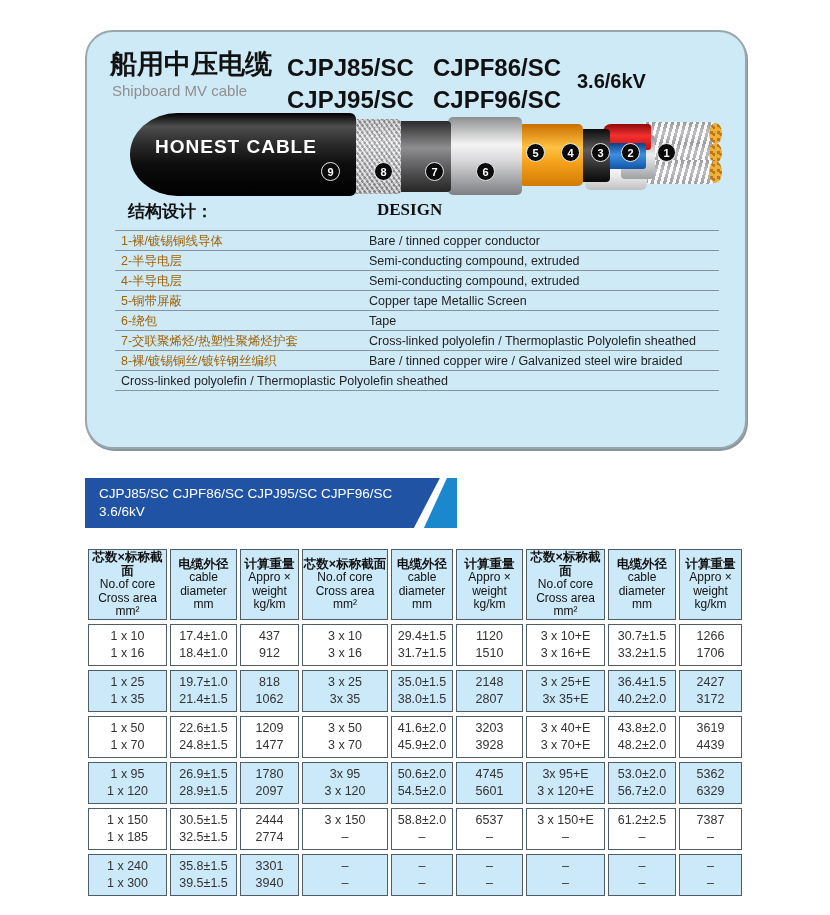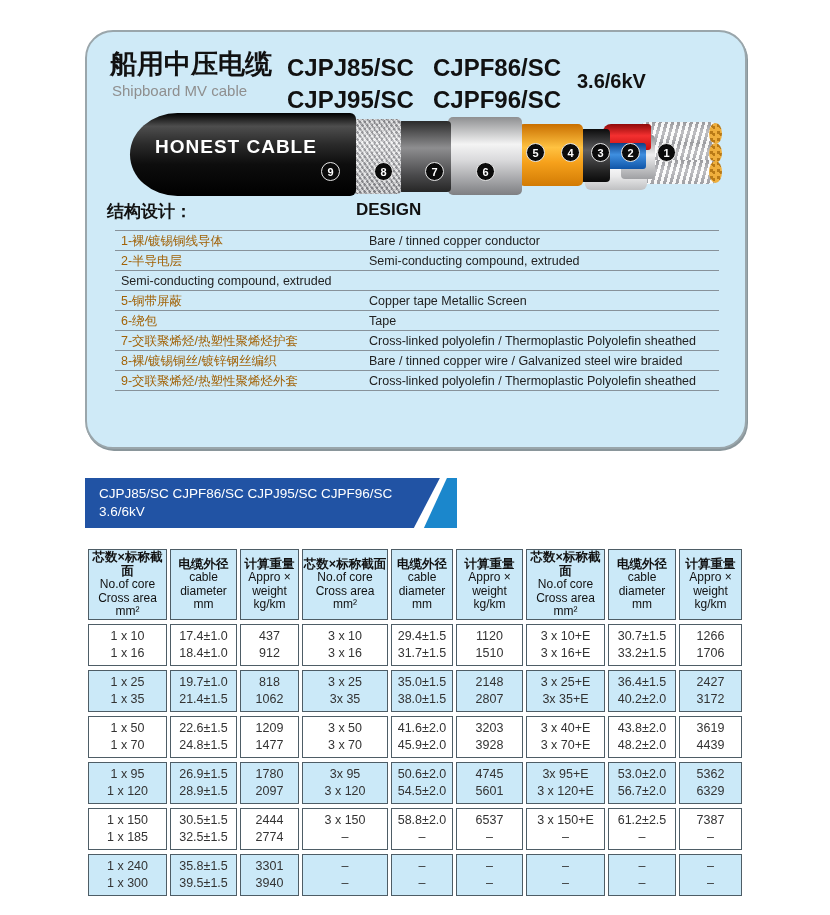--- a/index.html
+++ b/index.html
@@ -62,21 +62,21 @@
   .rod2{left:557px;top:110px;width:77px;height:22px;}
   .rod3{left:548px;top:128px;width:86px;height:24px;}
   .badge{position:absolute;z-index:40;width:17px;height:17px;border-radius:50%;background:#0b0b0b;
     border:1px solid #e8e8e8;color:#fff;font-size:11px;font-weight:bold;
     display:flex;align-items:center;justify-content:center;}
   .b9{left:234px;top:130px;} .b8{left:287px;top:130px;} .b7{left:338px;top:130px;}
   .b6{left:389px;top:130px;} .b5{left:439px;top:111px;} .b4{left:474px;top:111px;}
   .b3{left:504px;top:111px;} .b2{left:534px;top:111px;} .b1{left:570px;top:111px;}
 
   
-  .design-heading{position:absolute;left:20px;top:168px;width:600px;height:26px;}
+  .design-heading{position:absolute;left:41px;top:168px;width:600px;height:26px;font-family:Liberation Serif, serif;}
   .design-heading .dh-cn{position:absolute;left:0;font-size:17px;font-weight:bold;color:#111;}
   .design-heading .dh-en{position:absolute;left:249px;font-size:17px;font-weight:bold;color:#111;}
   .design-rows{position:absolute;left:28px;top:198px;width:604px;}
   .design-row{display:flex;border-top:1px solid #87929a;padding:3px 0 2px 6px;font-size:12.5px;line-height:14px;}
   .design-row:last-child{border-bottom:1px solid #87929a;}
   .design-row .cn{width:248px;color:#a16207;}
   .design-row .en{flex:1;color:#222;}
 
   
   .banner{position:absolute;left:85px;top:478px;width:372px;height:50px;}
@@ -145,40 +145,40 @@
   <div class="design-rows" id="design-rows">
       <div class="design-row">
         <span class="cn">1-裸/镀锡铜线导体</span>
         <span class="en">Bare / tinned copper conductor</span>
       </div>
       <div class="design-row">
         <span class="cn">2-半导电层</span>
         <span class="en">Semi-conducting compound, extruded</span>
       </div>
       <div class="design-row">
+        <span class="cn">4-半导电层</span>
         <span class="en">Semi-conducting compound, extruded</span>
       </div>
       <div class="design-row">
         <span class="cn">5-铜带屏蔽</span>
         <span class="en">Copper tape Metallic Screen</span>
       </div>
       <div class="design-row">
         <span class="cn">6-绕包</span>
         <span class="en">Tape</span>
       </div>
       <div class="design-row">
         <span class="cn">7-交联聚烯烃/热塑性聚烯烃护套</span>
         <span class="en">Cross-linked polyolefin / Thermoplastic Polyolefin sheathed</span>
       </div>
       <div class="design-row">
         <span class="cn">8-裸/镀锡铜丝/镀锌钢丝编织</span>
         <span class="en">Bare / tinned copper wire / Galvanized steel wire braided</span>
       </div>
       <div class="design-row">
-        <span class="cn">9-交联聚烯烃/热塑性聚烯烃外套</span>
         <span class="en">Cross-linked polyolefin / Thermoplastic Polyolefin sheathed</span>
       </div>
     </div>
 </div>
 
 <div class="banner">
   <div class="dark"></div>
   <div class="accent"></div>
   <div class="txt">
     <div>CJPJ85/SC  CJPF86/SC  CJPJ95/SC  CJPF96/SC</div>

